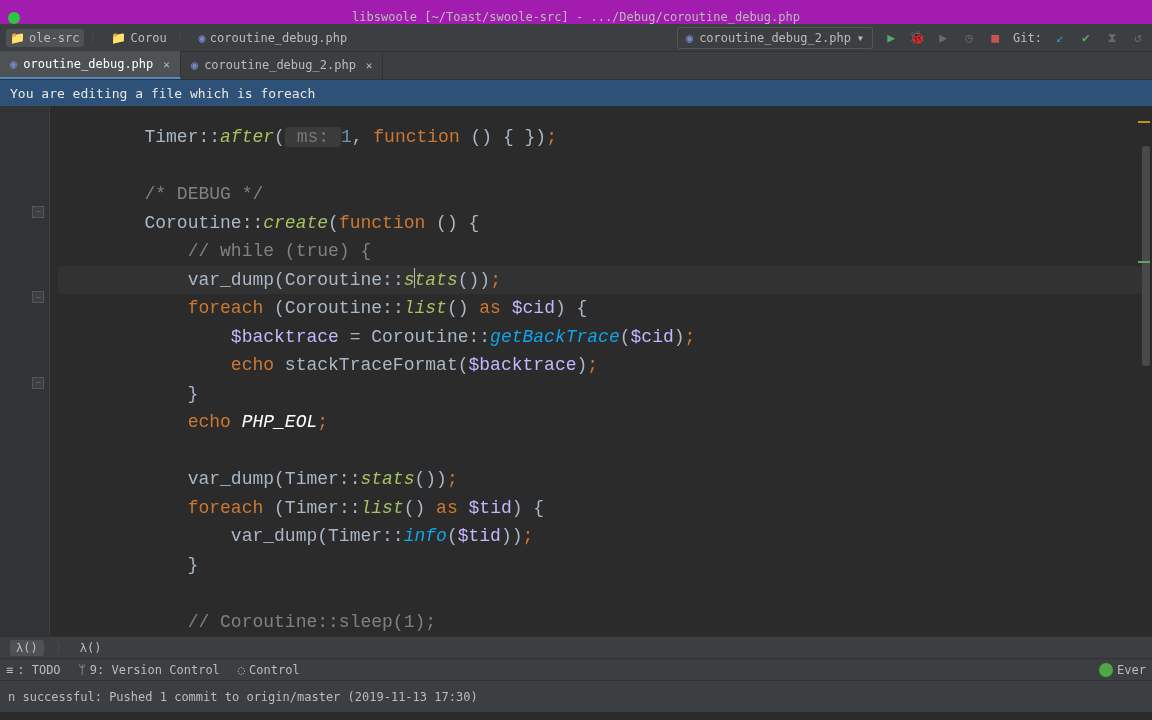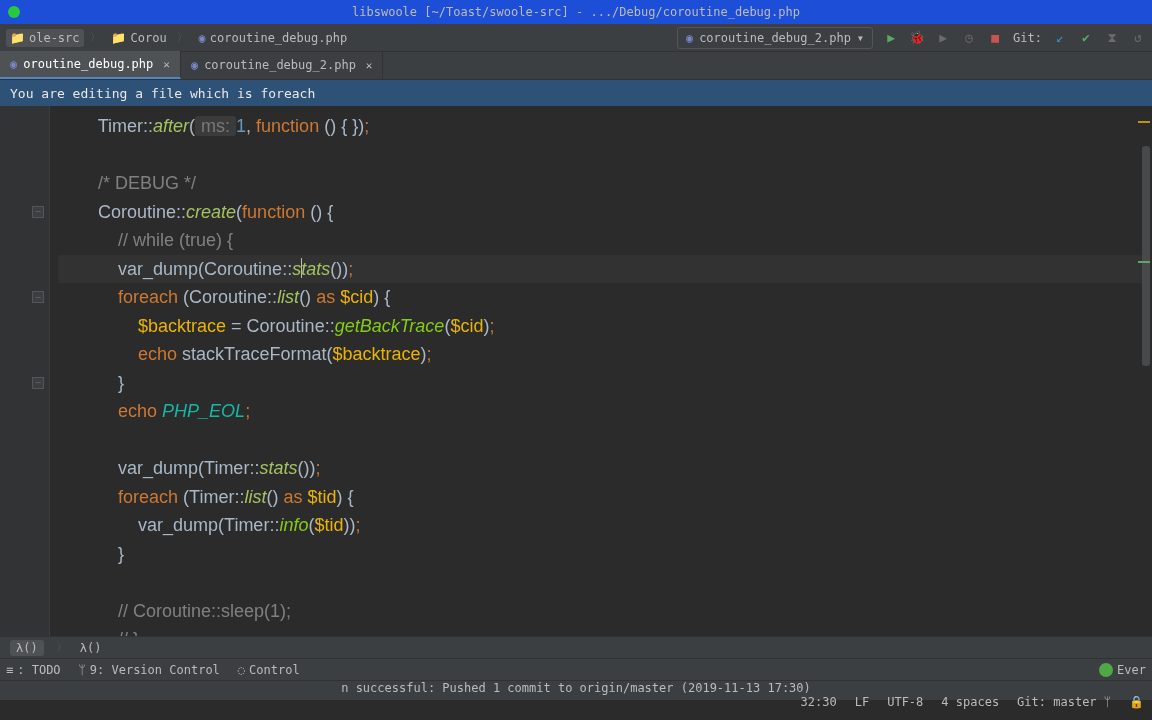--- a/index.html
+++ b/index.html
@@ -1,17 +1,17 @@
 <!DOCTYPE html>
 <html><head>
 <meta charset="utf-8">
 <style>
   * { margin: 0; padding: 0; box-sizing: border-box; }
   html, body { width: 1152px; height: 720px; overflow: hidden; font-family: "Menlo", "Consolas", monospace; background: #2b2b2b; color: #a9b7c6; }
-  .titlebar { height: 24px; background: #1d4ed8; display: flex; align-items: center; position: relative; font-size: 12px; }
+  .titlebar { height: 24px; background: #a21caf; display: flex; align-items: flex-end; position: relative; font-size: 12px; }
   .traffic { position:absolute; left:8px; display:flex; gap:8px; }
   .traffic span { width:12px; height:12px; border-radius:50%; display:inline-block; }
   .t-green{ background:#28c840; }
   .titlebar .title { flex:1; text-align:center; color:#bbbbbb; }
   .navbar { height:28px; background:#3c3f41; display:flex; align-items:center; padding:0 6px; border-bottom:1px solid #323232; font-size:12px; }
   .breadcrumbs{ display:flex; align-items:center; gap:6px; }
   .crumb{ display:flex; align-items:center; gap:4px; color:#bbbbbb; padding:2px 4px; border-radius:3px;}
   .crumb.first{ background:#4e5254; }
   .sep{ color:#5a5a5a; }
   .crumb .folder-icon{ color:#87939a;}
@@ -28,45 +28,45 @@
   .git-label{ color:#bbbbbb; font-size:12px;}
   .check{ color:#59a869;}
   .tabs{ height:28px; background:#3c3f41; display:flex; align-items:flex-end; border-bottom:1px solid #323232;}
   .tab{ height:28px; display:flex; align-items:center; padding:0 10px 0 10px; font-size:12px; color:#bbbbbb; gap:6px; border-right:1px solid #323232;}
   .tab.active{ background:#4e5254; color:#ffffff; border-bottom:2px solid #4a88c7; }
   .tab .close{ color:#bbbbbb; margin-left:4px; font-size:11px;}
   .banner{ height:26px; background:#2d5177; color:#e8e8e8; display:flex; align-items:center; padding:0 10px; font-size:13px;}
   .editor{ position:relative; height: calc(720px - 24px - 28px - 28px - 26px - 22px - 22px - 20px - 20px); background:#2b2b2b; overflow:hidden;}
   .gutter{ position:absolute; left:0; top:0; width:50px; height:100%; background:#313335; border-right:1px solid #3c3f41;}
   .gutter .fold{ position:absolute; left:32px; width:12px; height:12px; color:#606366; font-size:10px; display:flex; align-items:center; justify-content:center; border:1px solid #555; background:#3c3f41;}
-  .code{ position:absolute; left:50px; right:0; top:0; padding:6px 8px 6px 8px; font-size:18px; line-height:28.5px; white-space:pre; font-family:Liberation Sans, sans-serif;}
+  .code{ position:absolute; left:50px; right:0; top:11px; padding:6px 8px 6px 8px; font-size:18px; line-height:28.5px; white-space:pre; font-family:Liberation Mono, monospace;}
   .line{ height:28.5px; }
   .line.hl{ background:#323232; }
   .c-default{ color:#a9b7c6;}
   .c-ident{ color:#a5c261; font-style:italic;}
-  .c-static{ color:#84cc16; font-style:italic;}
+  .c-static{ color:#0ea5e9; font-style:italic;}
   .c-keyword{ color:#cc7832;}
   .c-comment{ color:#808080;}
   .c-hint{ color:#787878;}
   .c-num{ color:#6897bb;}
-  .c-var{ color:#eab308;}
-  .c-const{ color:#14b8a6; font-style:italic;}
+  .c-var{ color:#c4b5fd;}
+  .c-const{ color:#ffffff; font-style:italic;}
   .caret{ display:inline-block; width:1px; height:20px; background:#bbbbbb; vertical-align:middle; position:relative; top:-2px; margin:0 -0.5px;}
   .scrollbar{ position:absolute; right:2px; top:0; width:12px; height:100%; }
   .scrollbar .thumb{ position:absolute; right:0; width:8px; background:#47494b; border-radius:3px; top:40px; height:220px;}
   .scrollbar .mark{ position:absolute; right:0; width:12px; height:2px;}
   .mark.green{ background:#59a869;}
   .mark.yellow{ background:#be9117;}
   .crumbbar{ height:22px; background:#3c3f41; border-top:1px solid #323232; display:flex; align-items:center; padding:0 10px; gap:12px; font-size:12px; color:#bbbbbb;}
   .crumbbar .pill{ background:#4e5254; padding:1px 6px; border-radius:3px; font-family:monospace;}
   .toolwindows{ height:22px; background:#3c3f41; border-top:1px solid #323232; display:flex; align-items:center; padding:0 6px; gap:18px; font-size:12px; color:#bbbbbb;}
   .toolwindows .tw{ display:flex; align-items:center; gap:4px;}
   .ever{ margin-left:auto; display:flex; align-items:center; gap:4px;}
   .ever .dot{ width:14px; height:14px; border-radius:50%; background:#4ea845; display:inline-block;}
-  .status-combined{ height:20px; background:#3c3f41; border-top:1px solid #323232; display:flex; align-items:center; padding:0 8px; font-size:12px; color:#bbbbbb;flex-direction:column;}
+  .status-combined{ height:32px; background:#3c3f41; border-top:1px solid #323232; display:flex; align-items:center; padding:0 8px; font-size:12px; color:#bbbbbb;}
   .status-combined .right{ margin-left:auto; display:flex; gap:18px; align-items:center;}
   .lock{ color:#888;}
 </style>
 </head>
 <body>
 
 <div class="titlebar">
   <div class="traffic">
     <span class="t-green"></span>
   </div>
@@ -160,24 +160,13 @@
     <span>Control</span>
   </div>
   <div class="ever">
     <span class="dot"></span>
     <span>Ever</span>
   </div>
 </div>
 
 <div class="status-combined">
   <span>n successful: Pushed 1 commit to origin/master (2019-11-13 17:30)</span>
-  <div class="right">
-    <span>32:30</span>
-    <span>LF</span>
-    <span>UTF-8</span>
-    <span>4 spaces</span>
-    <span>
-      <span>Git:</span> <span>master</span> 
-      <span>ᛘ</span>
-    </span>
-    <span class="lock">🔒</span>
-  </div>
 </div>
 
 </body></html>

